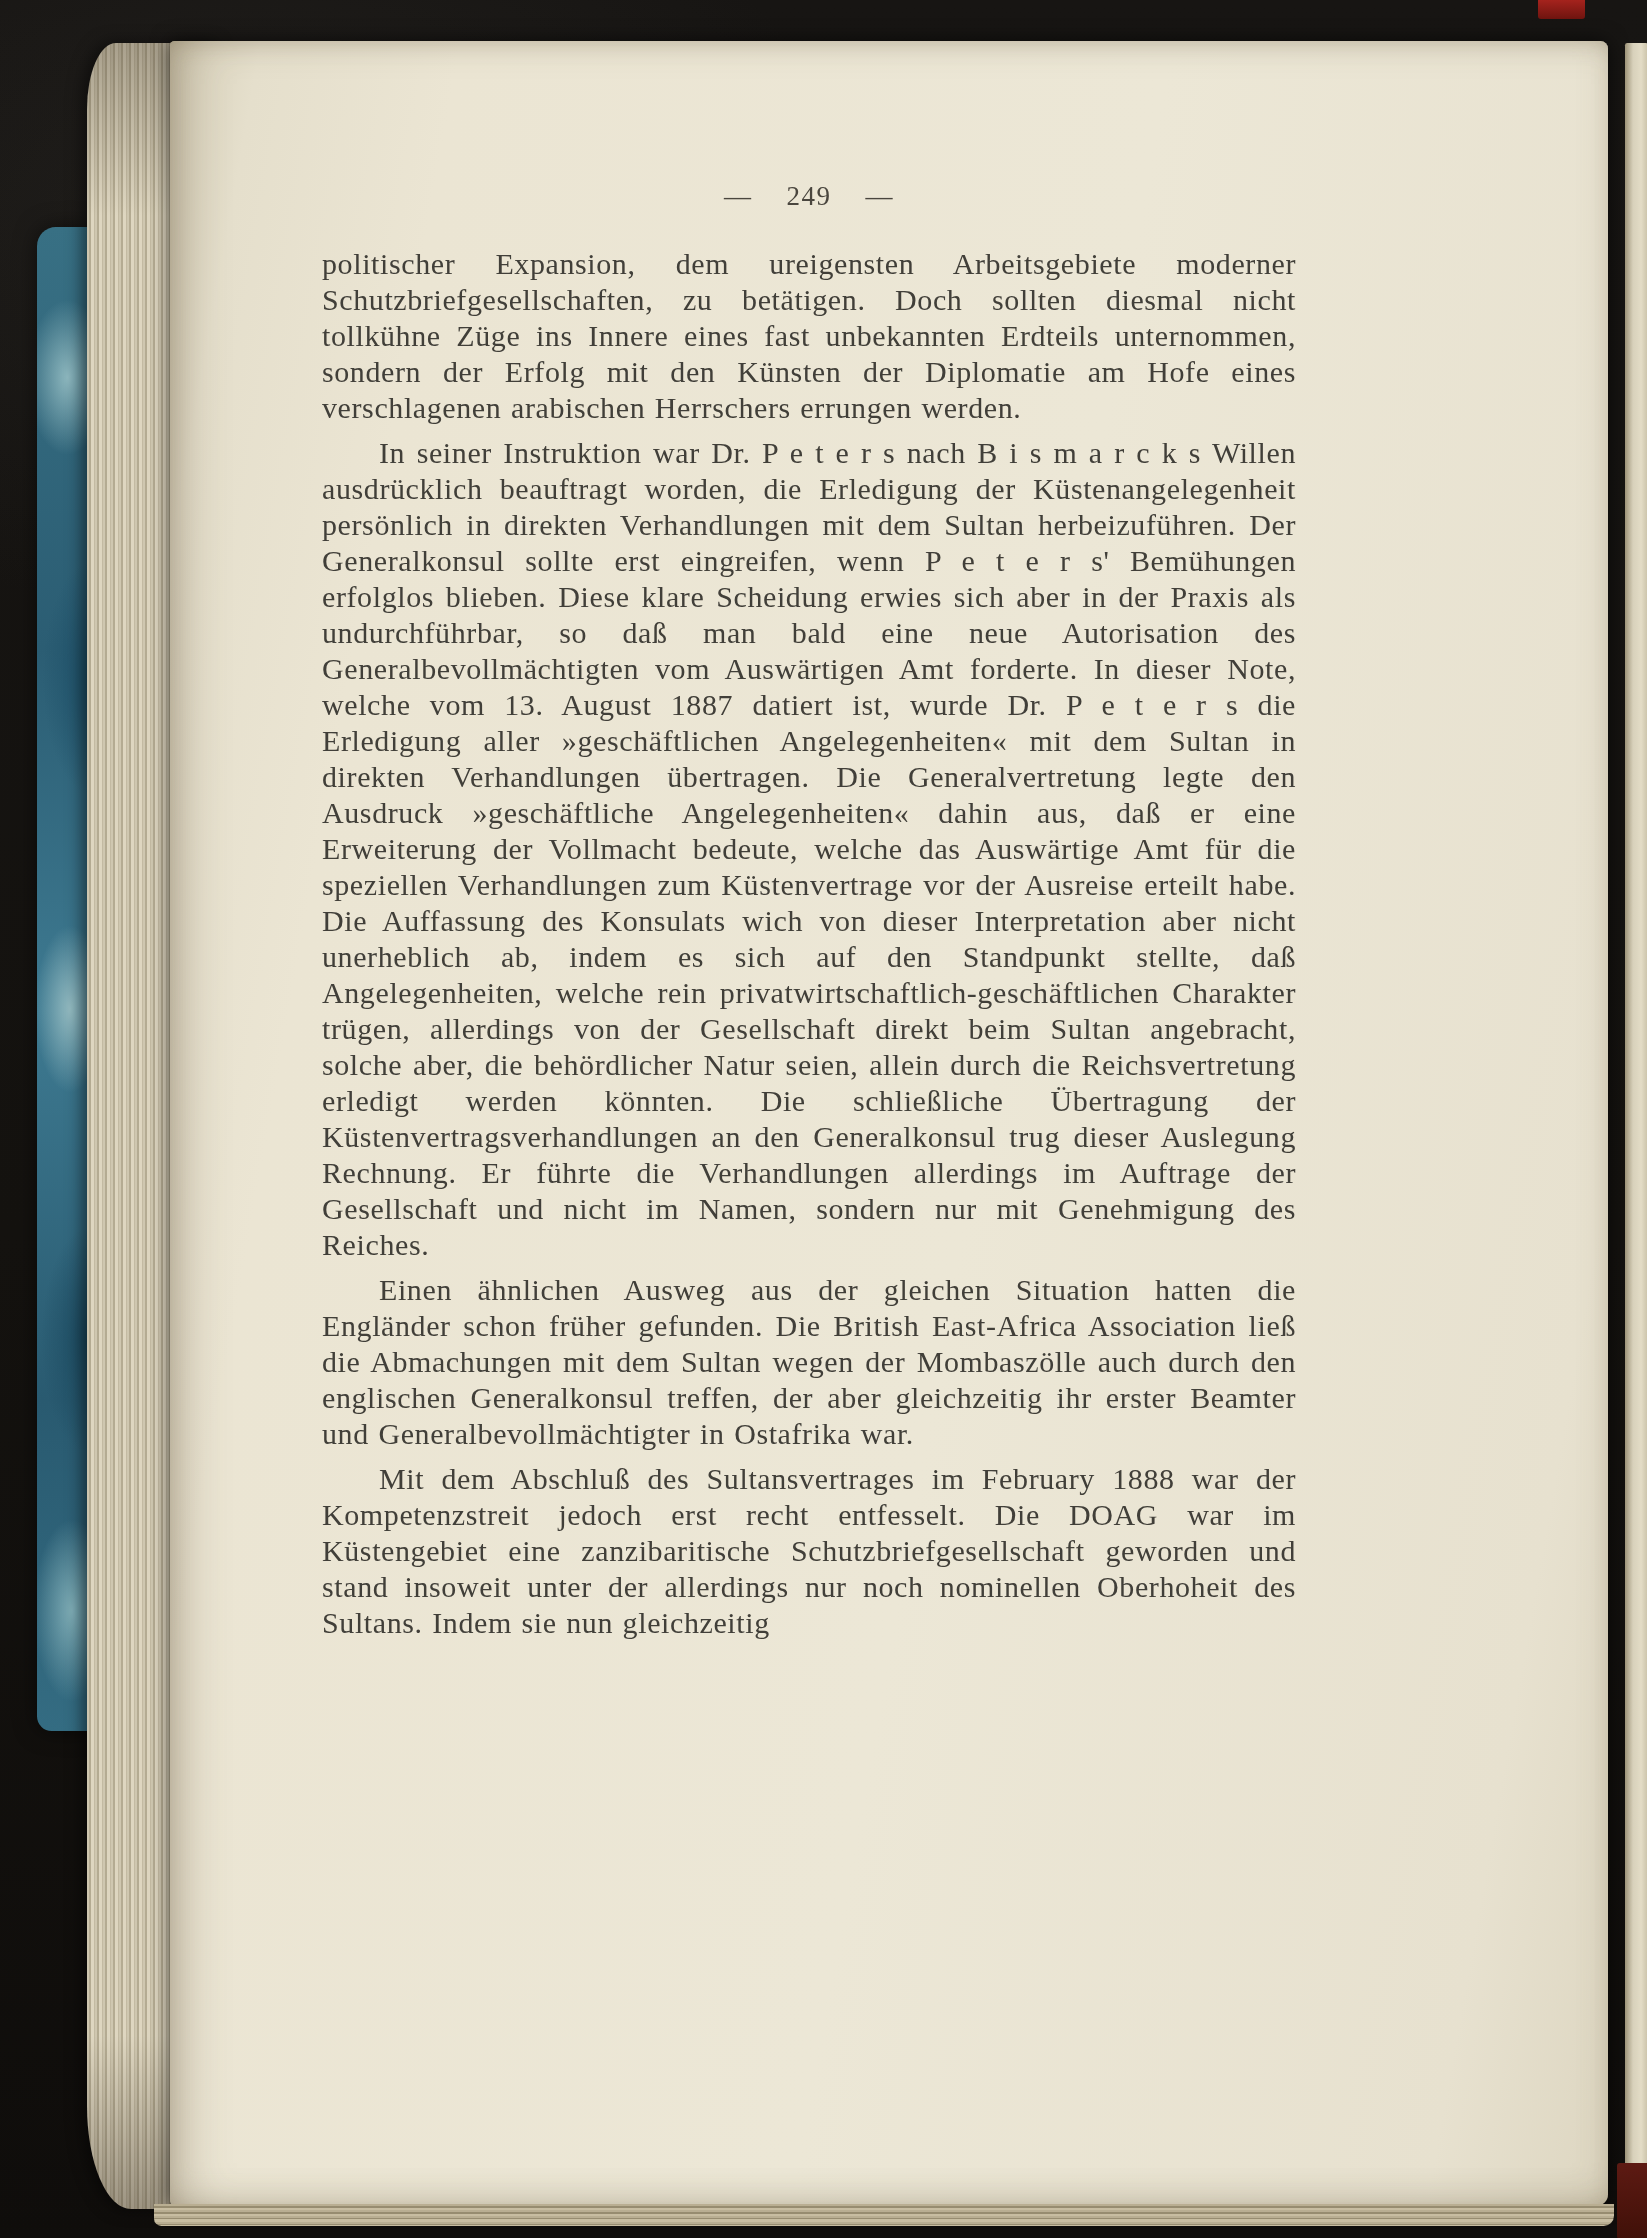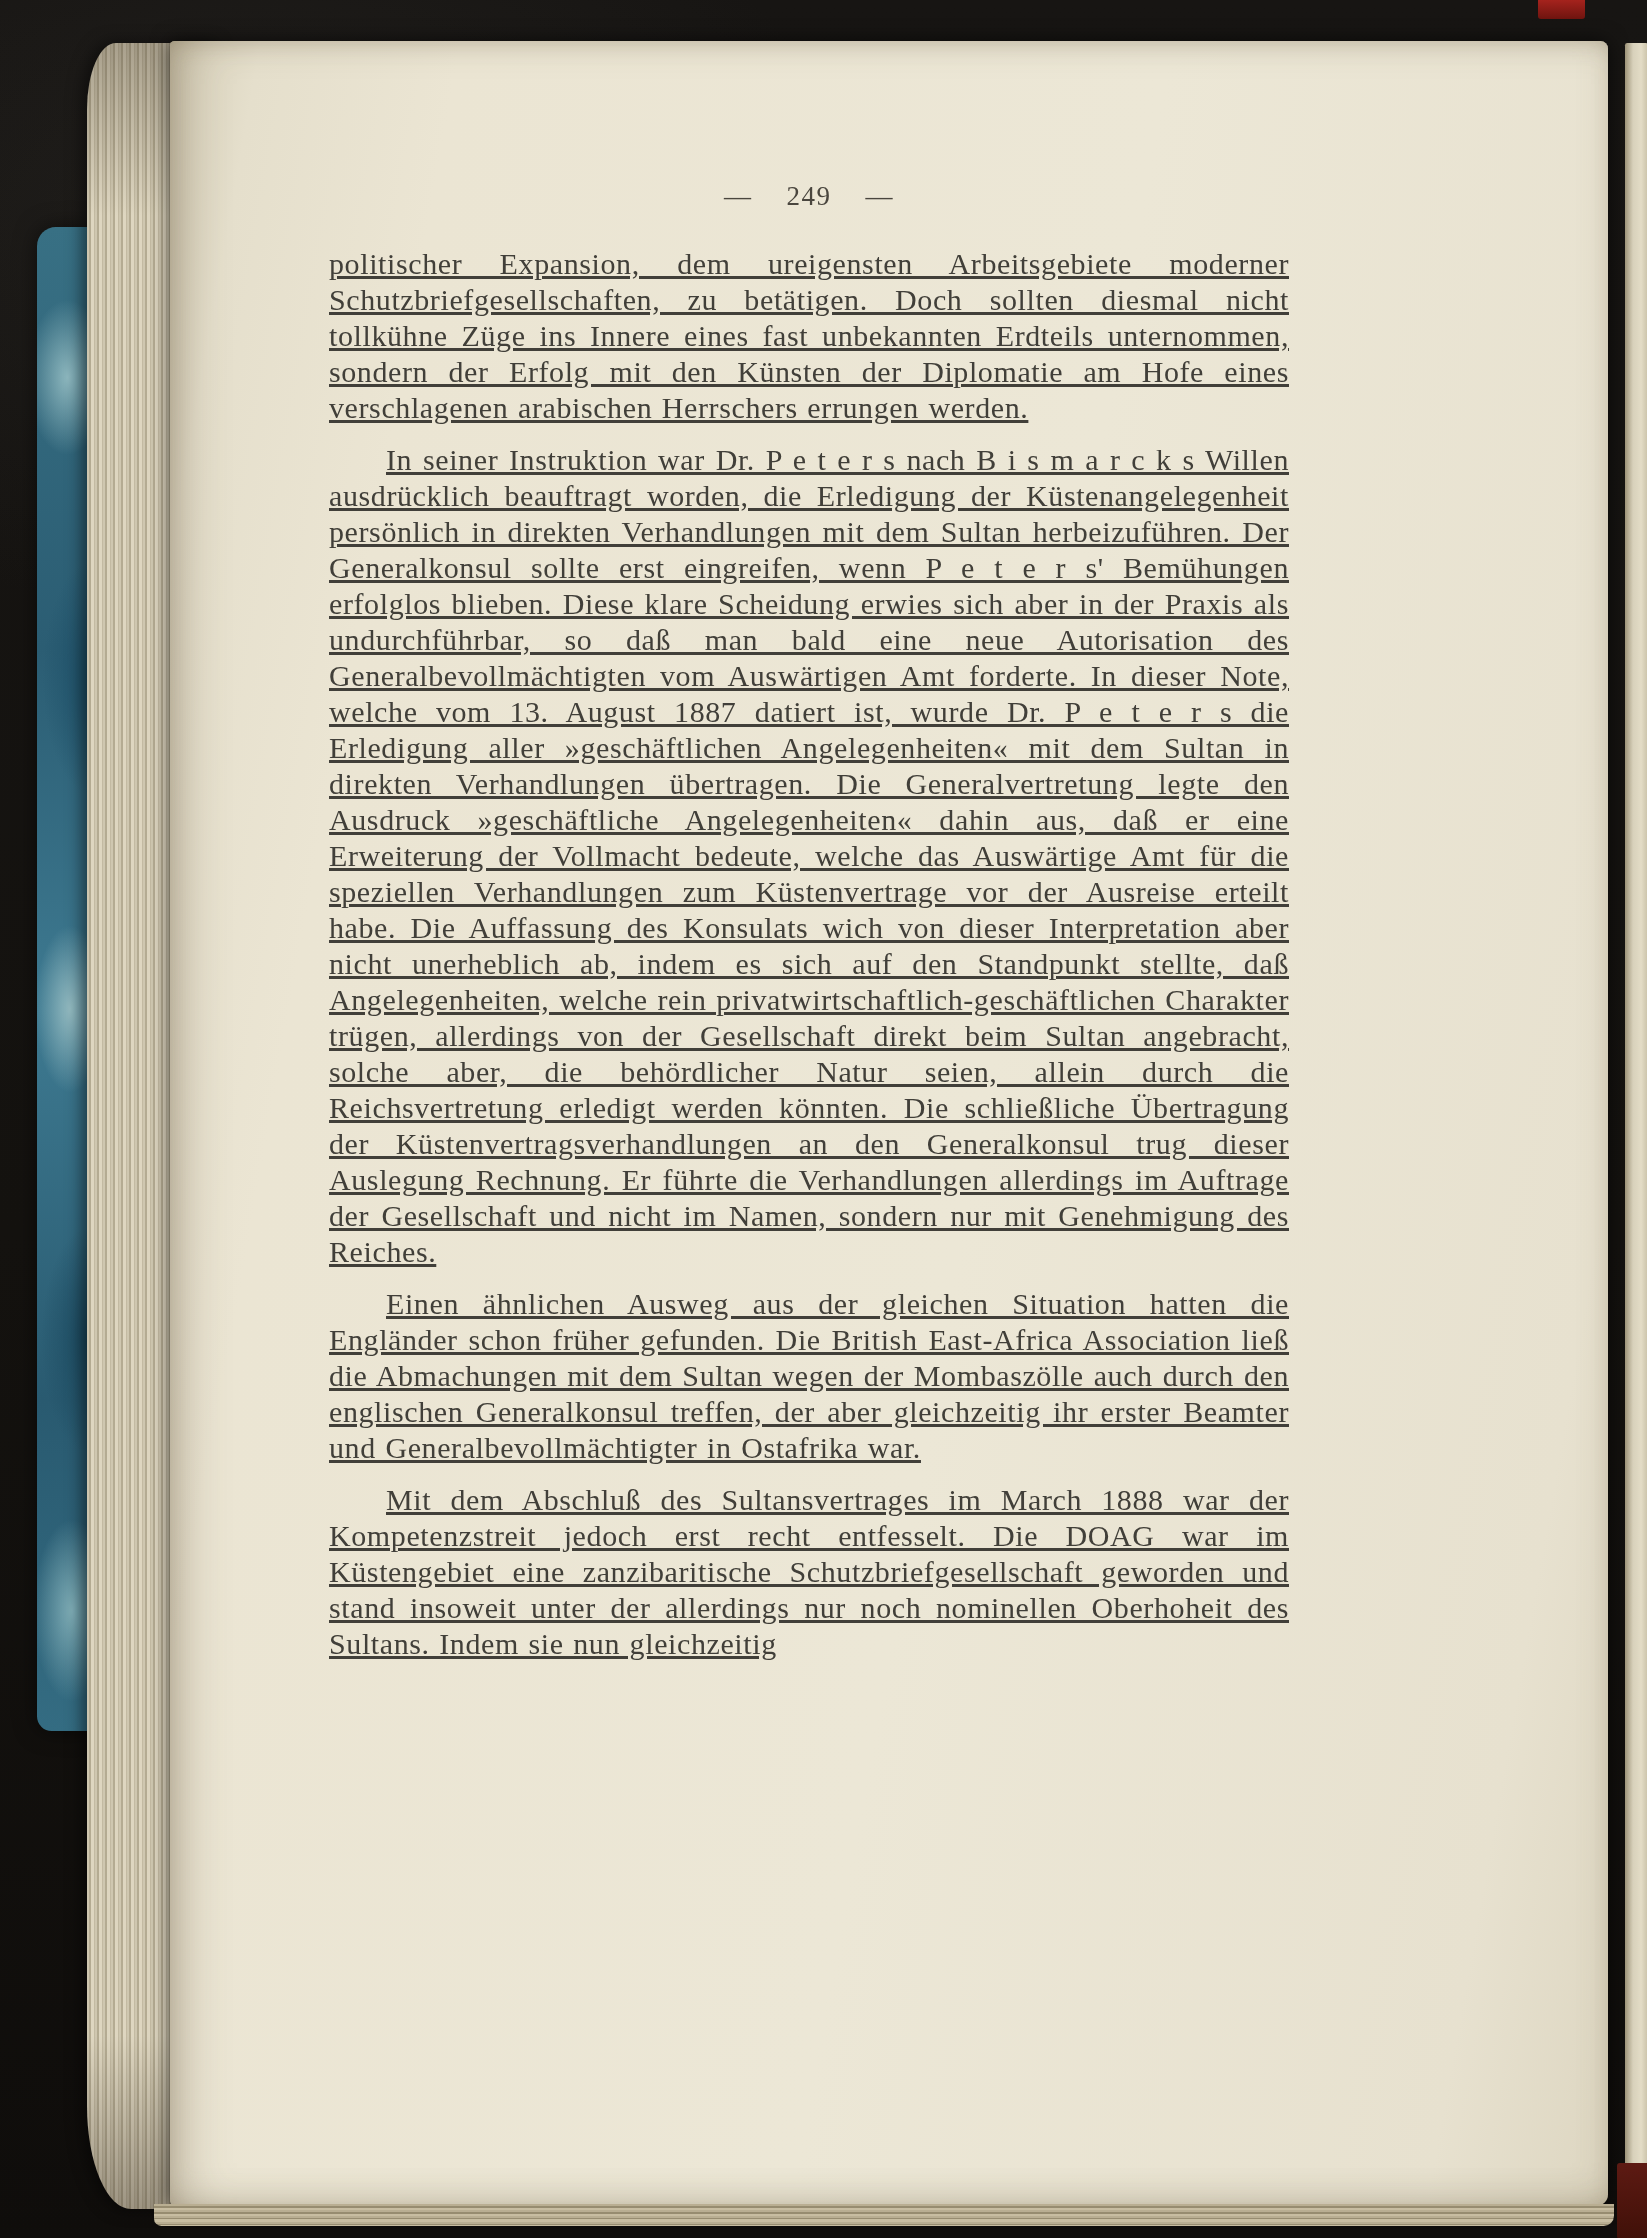--- a/index.html
+++ b/index.html
@@ -71,26 +71,25 @@
   .text-area{
     position:absolute;left:313px;top:181px;width:992px;
     color:#413f39;
   }
   .page-head{
     display:flex;justify-content:center;align-items:center;gap:34px;
     font-size:27px;letter-spacing:1.5px;color:#4a463e;
     margin-bottom:34px;
   }
   .text-area p{
-    margin:16px;
+    margin:9px;
     font-size:30px;line-height:36px;letter-spacing:0.6px;
     text-align:justify;
     hyphens:auto;-webkit-hyphens:auto;
     word-spacing:1.5px;
-    text-decoration:underline;
   }
   .text-area p.indent{text-indent:57px;}
 </style>
 </head>
 <body>
 
 <div class="red-tab-top"></div>
 <div class="marbled"></div>
 <div class="page-stack"></div>
 <div class="main-page"></div>
@@ -100,15 +99,15 @@
 
 <div class="text-area">
   <div class="page-head">
     <span>—</span>
     <span>249</span>
     <span>—</span>
   </div>
   <p lang="de">politischer Expansion, dem ureigensten Arbeitsgebiete moderner Schutzbriefgesellschaften, zu betätigen. Doch sollten diesmal nicht tollkühne Züge ins Innere eines fast unbekannten Erdteils unternommen, sondern der Erfolg mit den Künsten der Diplomatie am Hofe eines verschlagenen arabischen Herrschers errungen werden.</p>
   <p lang="de" class="indent">In seiner Instruktion war Dr. P e t e r s nach B i s m a r c k s Willen ausdrücklich beauftragt worden, die Erledigung der Küstenangelegenheit persönlich in direkten Verhandlungen mit dem Sultan herbeizuführen. Der Generalkonsul sollte erst eingreifen, wenn P e t e r s' Bemühungen erfolglos blieben. Diese klare Scheidung erwies sich aber in der Praxis als undurchführbar, so daß man bald eine neue Autorisation des Generalbevollmächtigten vom Auswärtigen Amt forderte. In dieser Note, welche vom 13. August 1887 datiert ist, wurde Dr. P e t e r s die Erledigung aller »geschäftlichen Angelegenheiten« mit dem Sultan in direkten Verhandlungen übertragen. Die Generalvertretung legte den Ausdruck »geschäftliche Angelegenheiten« dahin aus, daß er eine Erweiterung der Vollmacht bedeute, welche das Auswärtige Amt für die speziellen Verhandlungen zum Küstenvertrage vor der Ausreise erteilt habe. Die Auffassung des Konsulats wich von dieser Interpretation aber nicht unerheblich ab, indem es sich auf den Standpunkt stellte, daß Angelegenheiten, welche rein privatwirtschaftlich-geschäftlichen Charakter trügen, allerdings von der Gesellschaft direkt beim Sultan angebracht, solche aber, die behördlicher Natur seien, allein durch die Reichsvertretung erledigt werden könnten. Die schließliche Übertragung der Küstenvertragsverhandlungen an den Generalkonsul trug dieser Auslegung Rechnung. Er führte die Verhandlungen allerdings im Auftrage der Gesellschaft und nicht im Namen, sondern nur mit Genehmigung des Reiches.</p>
   <p lang="de" class="indent">Einen ähnlichen Ausweg aus der gleichen Situation hatten die Engländer schon früher gefunden. Die British East-Africa Association ließ die Abmachungen mit dem Sultan wegen der Mombaszölle auch durch den englischen Generalkonsul treffen, der aber gleichzeitig ihr erster Beamter und Generalbevollmächtigter in Ostafrika war.</p>
-  <p lang="de" class="indent">Mit dem Abschluß des Sultansvertrages im March 1888 war der Kompetenzstreit jedoch erst recht entfesselt. Die DOAG war im Küstengebiet eine zanzibaritische Schutzbriefgesellschaft geworden und stand insoweit unter der allerdings nur noch nominellen Oberhoheit des Sultans. Indem sie nun gleichzeitig</p>
+  <p lang="de" class="indent">Mit dem Abschluß des Sultansvertrages im February 1888 war der Kompetenzstreit jedoch erst recht entfesselt. Die DOAG war im Küstengebiet eine zanzibaritische Schutzbriefgesellschaft geworden und stand insoweit unter der allerdings nur noch nominellen Oberhoheit des Sultans. Indem sie nun gleichzeitig</p>
 </div>
 
 
 </body></html>

